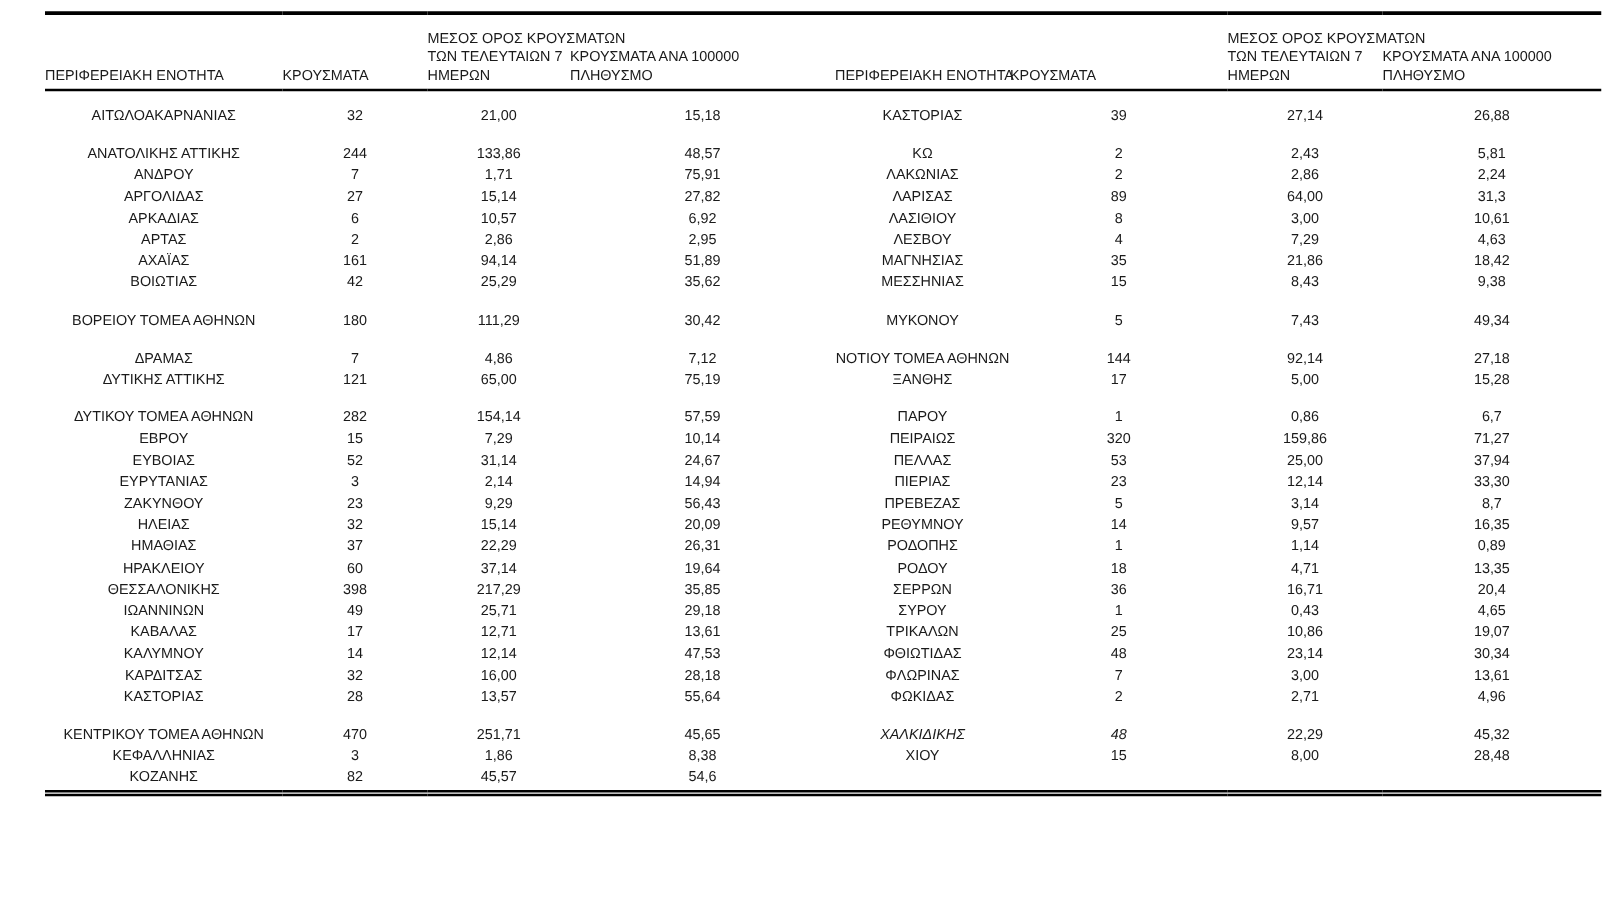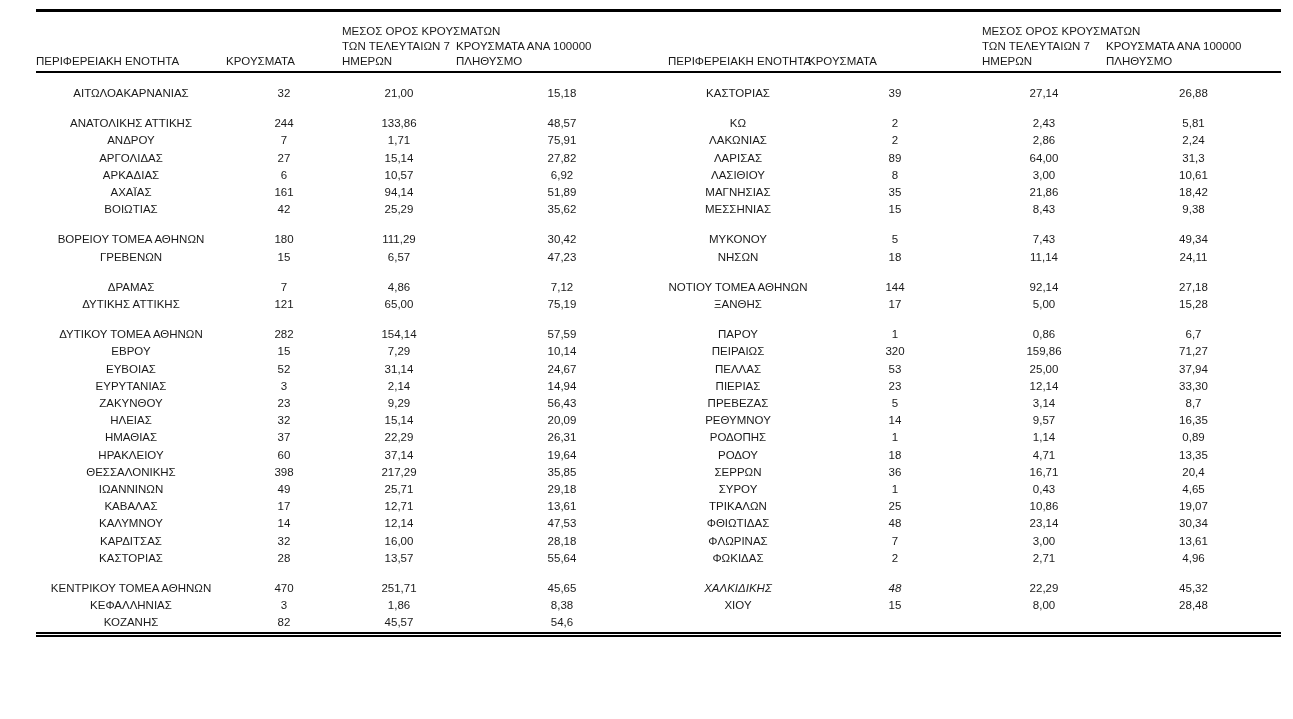--- a/index.html
+++ b/index.html
@@ -170,20 +170,30 @@
     <td>ΑΡΚΑΔΙΑΣ</td>
     <td>6</td>
     <td>10,57</td>
     <td>6,92</td>
     <td>ΛΑΣΙΘΙΟΥ</td>
     <td>8</td>
     <td>3,00</td>
     <td>10,61</td>
   </tr>
         <tr>
+    <td>ΑΡΤΑΣ</td>
+    <td>2</td>
+    <td>2,86</td>
+    <td>2,95</td>
+    <td>ΛΕΣΒΟΥ</td>
+    <td>4</td>
+    <td>7,29</td>
+    <td>4,63</td>
+  </tr>
+        <tr>
     <td>ΑΧΑΪΑΣ</td>
     <td>161</td>
     <td>94,14</td>
     <td>51,89</td>
     <td>ΜΑΓΝΗΣΙΑΣ</td>
     <td>35</td>
     <td>21,86</td>
     <td>18,42</td>
   </tr>
         <tr>
@@ -209,30 +219,20 @@
         <tr>
     <td>ΒΟΡΕΙΟΥ ΤΟΜΕΑ ΑΘΗΝΩΝ</td>
     <td>180</td>
     <td>111,29</td>
     <td>30,42</td>
     <td>ΜΥΚΟΝΟΥ</td>
     <td>5</td>
     <td>7,43</td>
     <td>49,34</td>
   </tr>
-        <tr>
-    <td>ΓΡΕΒΕΝΩΝ</td>
-    <td>15</td>
-    <td>6,57</td>
-    <td>47,23</td>
-    <td>ΝΗΣΩΝ</td>
-    <td>18</td>
-    <td>11,14</td>
-    <td>24,11</td>
-  </tr>
         <tr class="blank">
     <td></td>
     <td></td>
     <td></td>
     <td></td>
     <td></td>
     <td></td>
     <td></td>
     <td></td>
   </tr>

